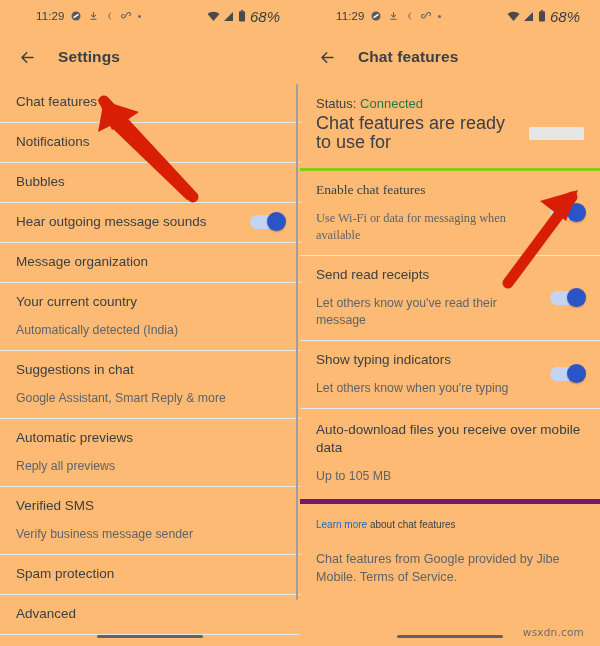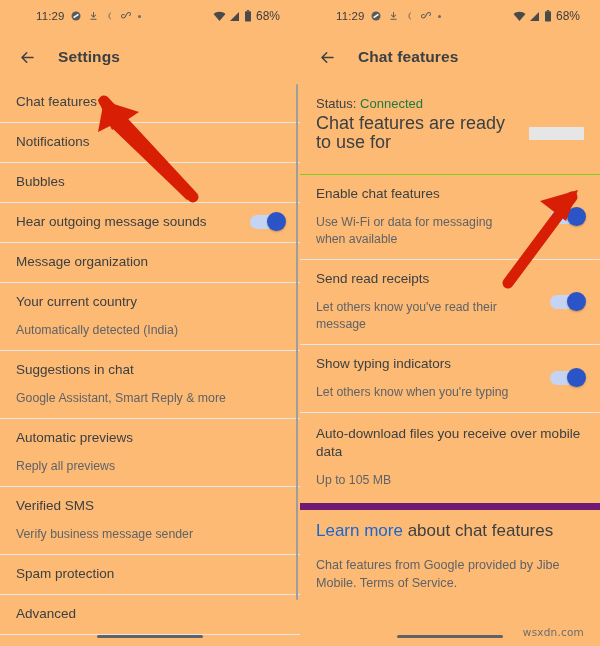--- a/index.html
+++ b/index.html
@@ -53,21 +53,21 @@
     align-items: center;
     gap: 3px;
     margin-right: 4px;
   }
   .sb-icon {
     display: inline-flex;
     align-items: center;
     justify-content: center;
     color: #4a4a4a;
   }
-  .sb-battery-text { font-size: 12px; color: #3c3c3c; margin-left: 1px; }
+  .sb-battery-text { font-size: 15px; color: #3c3c3c; margin-left: 1px; font-style: italic; }
   .dot3 {
     width: 3px; height: 3px; border-radius: 50%;
     background: #6b6b6b; display:inline-block;
   }
 
   
   .appbar {
     height: 50px;
     display: flex;
     align-items: center;
@@ -141,22 +141,22 @@
     right: 2px;
     top: 84px;
     width: 2.5px;
     height: 516px;
     background: #9e9e9e;
     border-radius: 2px;
   }
 
   
   .status-block {
-    padding: 12px 16px 22px 16px;
-    border-bottom: 1px solid #84cc16;
+    padding: 12px 16px 16px 16px;
+    border-bottom: 3px solid #84cc16;
   }
   .status-line {
     font-size: 13px;
     color: #3c4043;
     line-height: 19px;
   }
   .status-label { color: #3c4043; }
   .status-value { color: #1e7a45; }
   .status-sub {
     font-size: 18px;
@@ -169,22 +169,22 @@
   .redaction {
     display: inline-block;
     width: 72px;
     height: 13px;
     background: #e6e6e6;
     margin-left: 6px;
     border-radius: 1px;
   }
   .learn-row {
     padding: 12px 16px 10px 16px;
-    border-top: 7px solid #701a75;
-    font-size: 17px;
+    border-top: 5px solid #701a75;
+    font-size: 10px;
     color: #3c4043;
     line-height: 18px;
   }
   .link { color: #1967d2; }
   .footnote {
     padding: 6px 16px 0 16px;
     font-size: 12.6px;
     color: #5f6368;
     line-height: 18px;
     max-width: 255px;
@@ -423,21 +423,21 @@
         <span class="status-label">Status:</span>
         <span class="status-value">Connected</span>
       </div>
       <div class="status-sub">
         <span>Chat features are ready to use for</span>
         <span class="redaction"></span>
       </div>
     </div>
 
     <div class="list">
-      <div class="row" style="border-top:none;">
+      <div class="row" style="border-top:none;font-family:Liberation Serif, serif;">
         <div class="texts">
           <div class="row-title">Enable chat features</div>
           <div class="row-sub" style="max-width:205px;">Use Wi-Fi or data for messaging when available</div>
         </div>
         <div class="toggle">
             <span class="knob"></span>
           </div>
       </div>
       <div class="row">
         <div class="texts">

